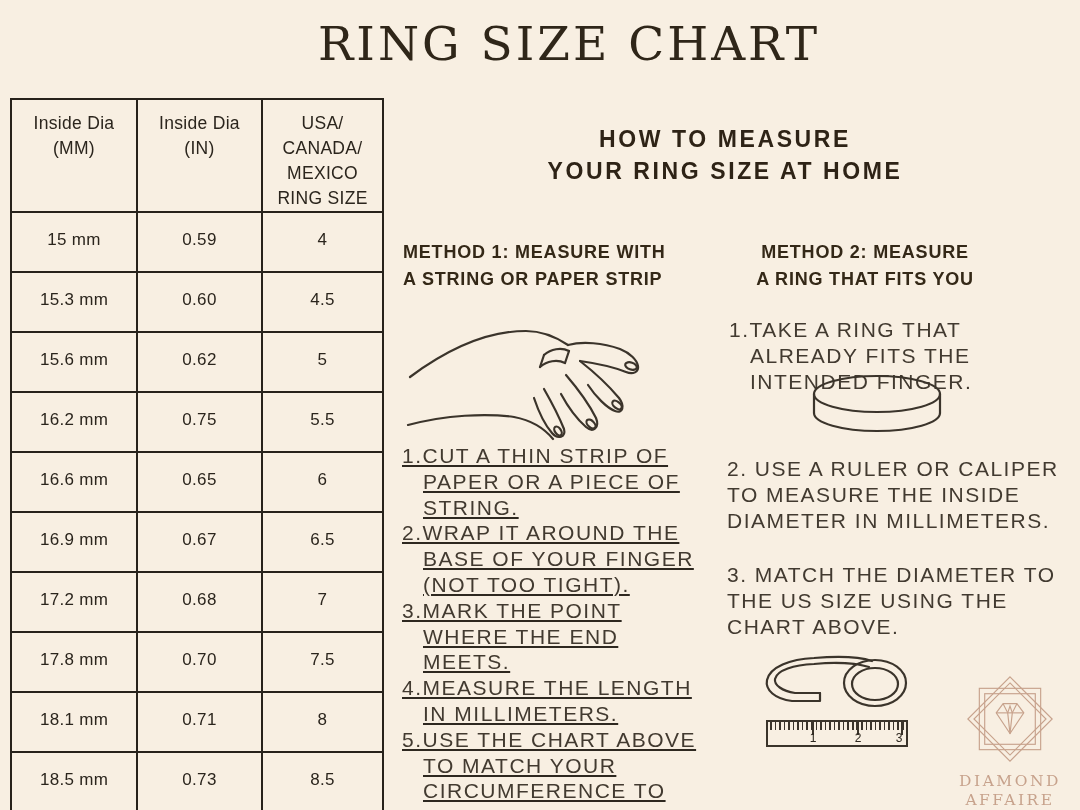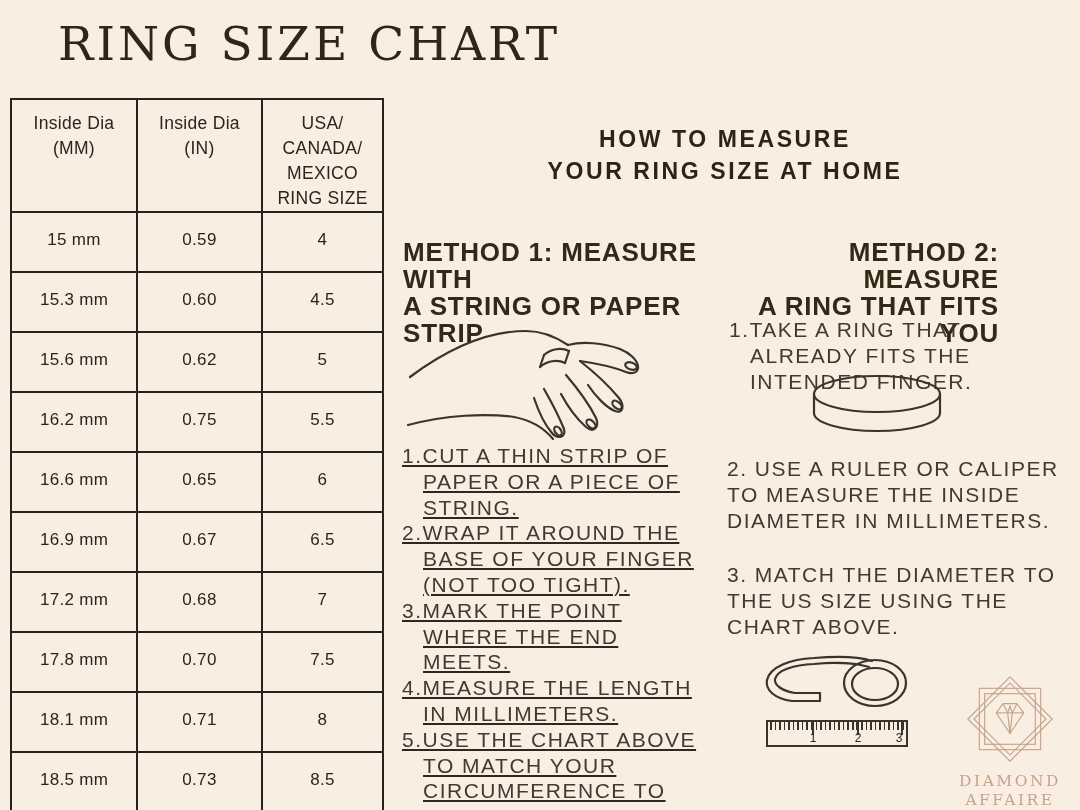--- a/index.html
+++ b/index.html
@@ -6,21 +6,21 @@
   html,body { width:1080px; height:810px; }
   body { font-family: "Liberation Sans", sans-serif; }
   .page {
     position: relative; width: 1080px; height: 810px;
     background: #f8efe2; overflow: hidden; color:#2e2820;
   }
 
   
   .page-title {
     position:absolute; top:16px; left:0; width:1080px; padding-left:58px;
-    text-align:left; font-family:"DejaVu Serif", serif; font-weight:400;
+    text-align:center; font-family:"DejaVu Serif", serif; font-weight:400;
     font-size:47px; letter-spacing:3px; color:#2f2619;
   }
 
   
   .size-table-wrap { position:absolute; left:10px; top:98px; }
   table.size-table {
     border-collapse: collapse; table-layout: fixed; width:372px;
     background: transparent;
   }
   table.size-table th, table.size-table td {
@@ -36,25 +36,25 @@
   table.size-table col.c2 { width:125px; }
   table.size-table col.c3 { width:121px; }
 
   
   .guide-heading {
     position:absolute; left:520px; top:123px; width:410px; text-align:center;
     font-weight:700; font-size:23px; letter-spacing:2.6px; line-height:32px;
     color:#2e2316; white-space: pre-line;
   }
   .method-title {
-    font-weight:700; font-size:26px; letter-spacing:0.8px; line-height:27px;
+    font-weight:700; font-size:18px; letter-spacing:0.8px; line-height:27px;
     color:#342817; white-space: pre-line;
   }
   .method1-title { position:absolute; left:403px; top:239px; width:320px; }
-  .method2-title { position:absolute; left:731px; top:239px; width:268px; text-align:right; }
+  .method2-title { position:absolute; left:731px; top:239px; width:268px; text-align:center; }
 
   
   .steps p {
     font-size:21px; letter-spacing:1.5px; line-height:25.8px; color:#423a30;
   }
   .hang p { padding-left:21px; text-indent:-21px; }
   .method1-steps { position:absolute; left:402px; top:443px; width:304px;text-decoration:underline; }
   .method2-step1 { position:absolute; left:729px; top:317px; width:314px; }
   .method2-steps23 { position:absolute; left:727px; top:456px; width:332px; }
   .method2-steps23 p + p { margin-top:29px; }

